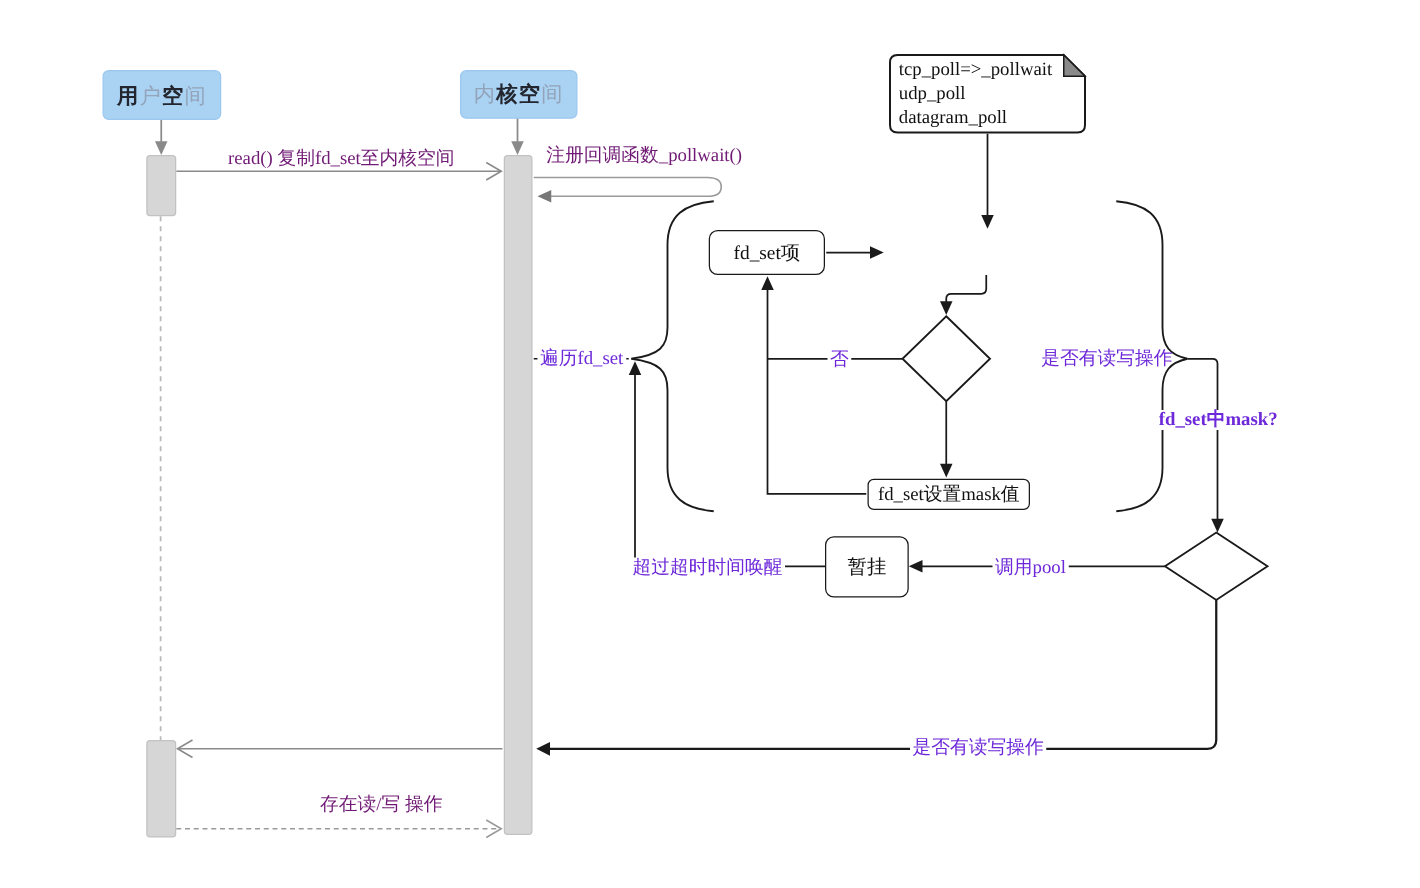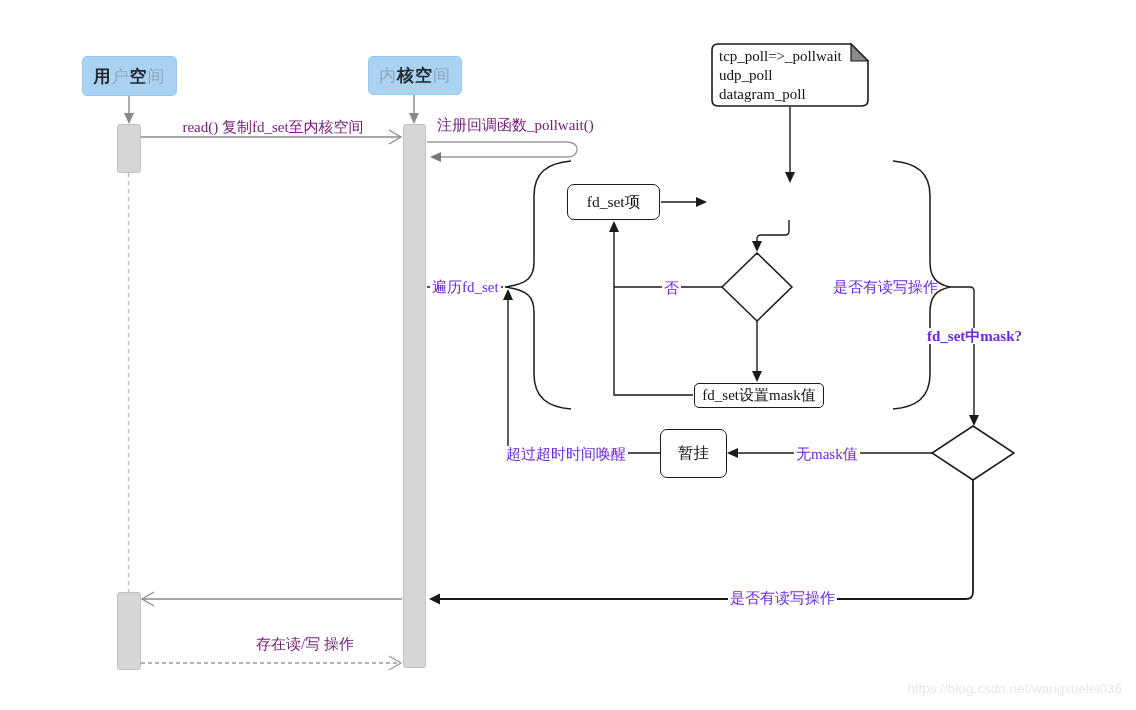--- a/index.html
+++ b/index.html
@@ -172,19 +172,18 @@
   <div class="fbox" style="left:694px;top:383px;width:130px;height:25px;border-radius:5px;font-size:15px;">fd_set设置mask值</div>
 
   <div class="lbl gray ctr" style="left:167px;top:119px;width:212px;">read() 复制fd_set至内核空间</div>
   <div class="lbl gray" style="left:437px;top:117px;">注册回调函数_pollwait()</div>
   <div class="lbl gray ctr" style="left:230px;top:636px;width:150px;">存在读/写 操作</div>
 
   <div class="lbl wbg" style="left:430px;top:279px;">遍历fd_set</div>
   <div class="lbl wbg" style="left:662px;top:280px;">否</div>
   <div class="lbl" style="left:806px;top:279px;margin-left:27px;">是否有读写操作</div>
   <div class="lbl wbg" style="left:925px;top:328px;font-weight:bold;">fd_set中mask?</div>
-  <div class="lbl wbg" style="left:794px;top:446px;">无mask值</div>
+  <div class="lbl wbg" style="left:794px;top:446px;">调用pool</div>
   <div class="lbl wbg" style="left:504px;top:446px;">超过超时时间唤醒</div>
   <div class="lbl wbg" style="left:728px;top:590px;">是否有读写操作</div>
 
-  <div class="watermark" style="left:856px;top:681px;width:266px;">https://blog.csdn.net/wangxuelei036</div>
 
 </div>
 
 </body></html>

